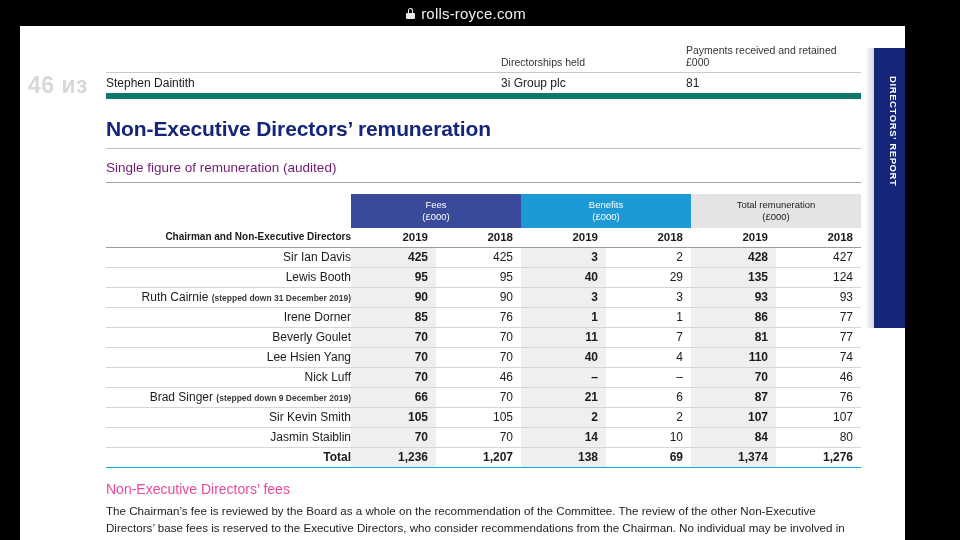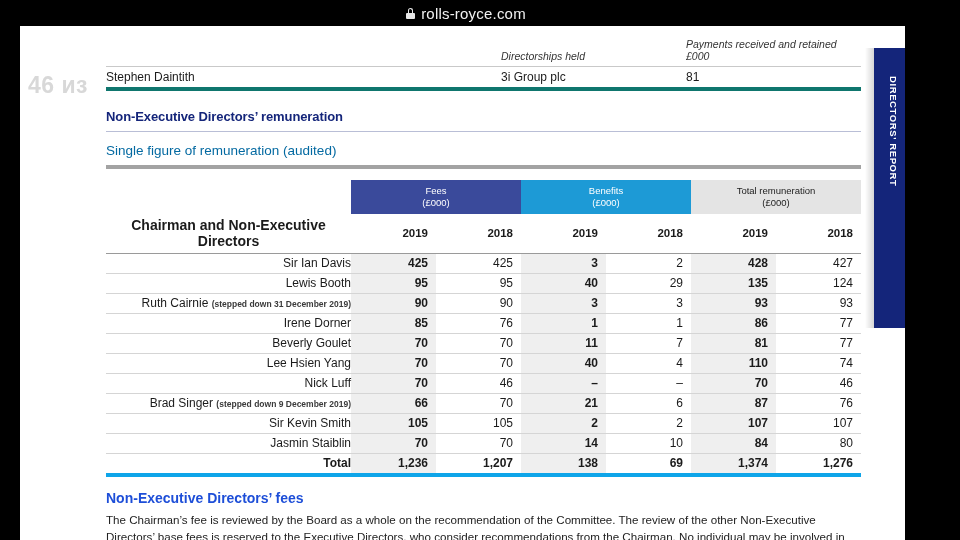--- a/index.html
+++ b/index.html
@@ -131,57 +131,56 @@
     width: 755px;
     font-size: 11.5px;
     color: #1b1b1b;
   }
   .top-table th {
     font-weight: 400;
     font-size: 10.5px;
     color: #333;
     text-align: left;
     vertical-align: bottom;
-    padding: 12px 0 4px 0;
+    padding: 18px 0 4px 0;
     line-height: 1.15;
-    font-style: italic;
   }
   .top-table td {
     padding: 3px 0 3px 0;
     border-top: 1px solid #c9c9c9;
     font-size: 12px;
   }
-  .top-table tr:last-child td { border-bottom: 4px solid #0f766e; }
+  .top-table tr:last-child td { border-bottom: 6px solid #0f766e; }
   .col-name { width: 395px; }
   .col-dh { width: 185px; }
   .col-pr { width: 175px; }
   .th-line { border-bottom: 1px solid #c9c9c9; }
 
   
   h2.section-title {
     color: #14257a;
-    font-size: 13px;
+    font-size: 21px;
     font-weight: 700;
     margin: 18px 0 2px 0;
     padding-bottom: 7px;
     border-bottom: 1px solid #b9bed6;
     letter-spacing: -0.1px;
   }
   h3.sub-title {
-    color: #0369a1;
+    color: #701a75;
     font-size: 13.5px;
     font-weight: 400;
     margin: 11px 0 3px 0;
     padding-bottom: 7px;
-    border-bottom: 4px solid #a3a3a3;
+    border-bottom: 1px solid #a3a3a3;
   }
   h3.sub-title-bold {
-    color: #1d4ed8;
+    color: #ec4899;
     font-size: 14px;
-    font-weight: 700;
+    font-weight: 400;
     margin: 13px 0 6px 0;
   }
 
   
   .rem-table {
     width: 755px;
     margin-top: 11px;
     font-size: 11.5px;
     color: #1b1b1b;
   }
@@ -199,38 +198,38 @@
   .grp-total { background: #e4e4e4; color: #222 !important; }
 
   .rem-table th.yr {
     font-size: 11.5px;
     font-weight: 700;
     text-align: right;
     padding: 3px 8px 4px 0;
     border-bottom: 1px solid #9a9a9a;
   }
   .rem-table th.namehdr {
-    font-size: 14px;
-    font-weight: 700;
-    text-align: center;
+    font-size: 10px;
+    font-weight: 700;
+    text-align: right;
     padding: 3px 0 4px 0;
     border-bottom: 1px solid #9a9a9a;
   }
   .rem-table td {
     padding: 2.5px 0 2.5px 0;
     border-bottom: 1px solid #d5d5d5;
     font-size: 12px;
   }
   .rem-table td.name { text-align: right; padding-left: 1px; }
   .rem-table td.num { text-align: right; padding-right: 8px; }
   .rem-table td.bold { font-weight: 700; }
   .shade { background: #efefef; }
   .rem-table tr.total td {
     border-top: 1px solid #9a9a9a;
-    border-bottom: 4px solid #0ea5e9;
+    border-bottom: 1px solid #0ea5e9;
     font-weight: 700;
   }
   .note {
     font-size: 8.5px;
     color: #3a3a3a;
     font-weight: 700;
   }
 
   
   .body-copy {

